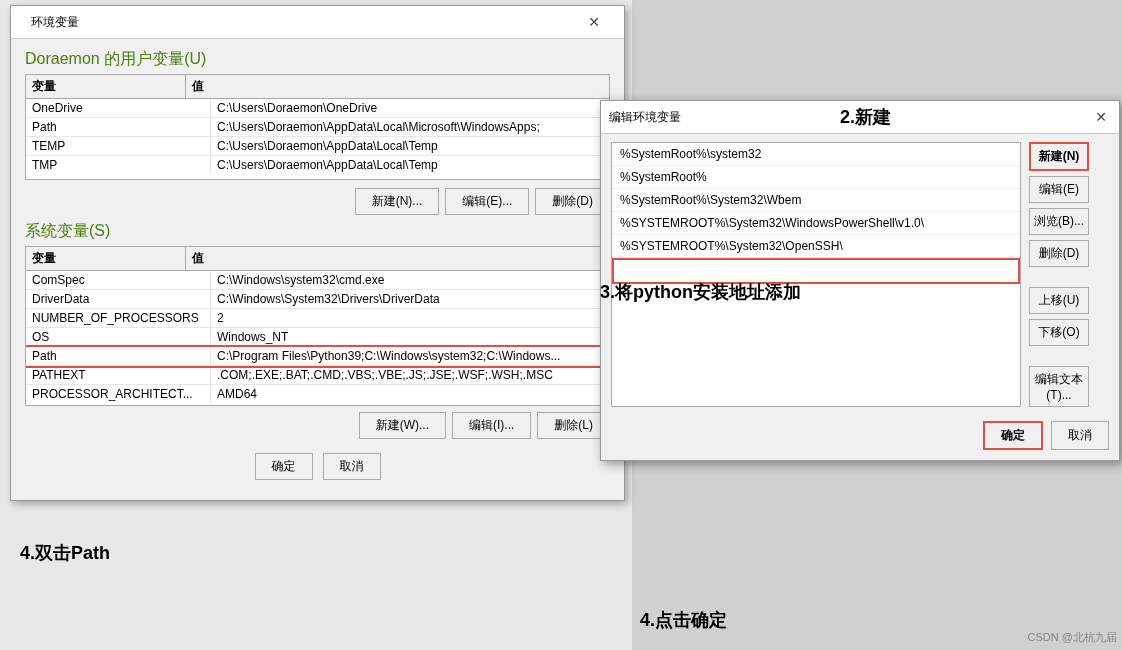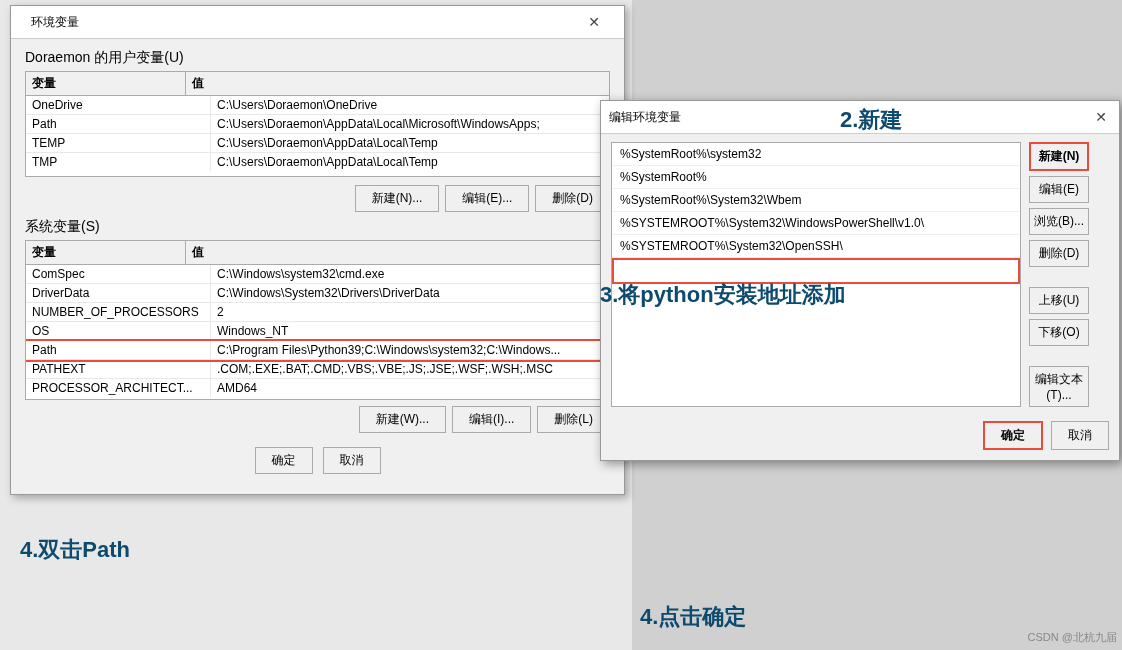--- a/index.html
+++ b/index.html
@@ -39,23 +39,23 @@
       align-items: center;
       justify-content: center;
       cursor: pointer;
       font-size: 14px;
       color: #444;
     }
     .dialog-content {
       padding: 10px 14px;
     }
     .section-label {
-      font-size: 14px;
+      font-size: 16px;
       margin-bottom: 4px;
-      color: #000000;
+      color: #4d7c0f;
     }
     .table-container {
       border: 1px solid #aaa;
       background: #fff;
       margin-bottom: 8px;
     }
     .table-header {
       display: flex;
       background: #f0f0f0;
       border-bottom: 1px solid #aaa;
@@ -171,22 +171,22 @@
     }
     .btn-confirm {
       background: #f0f0f0;
       border: 2px solid #e74c3c;
       font-weight: bold;
     }
 
     
     .annotation {
       position: absolute;
-      color: #0c4a6e;
-      font-size: 22px;
+      color: #000000;
+      font-size: 18px;
       font-weight: bold;
       font-family: 'Microsoft YaHei', sans-serif;
       pointer-events: none;
       z-index: 20;
     }
 
     
     .right-bg {
       position: absolute;
       top: 0;

